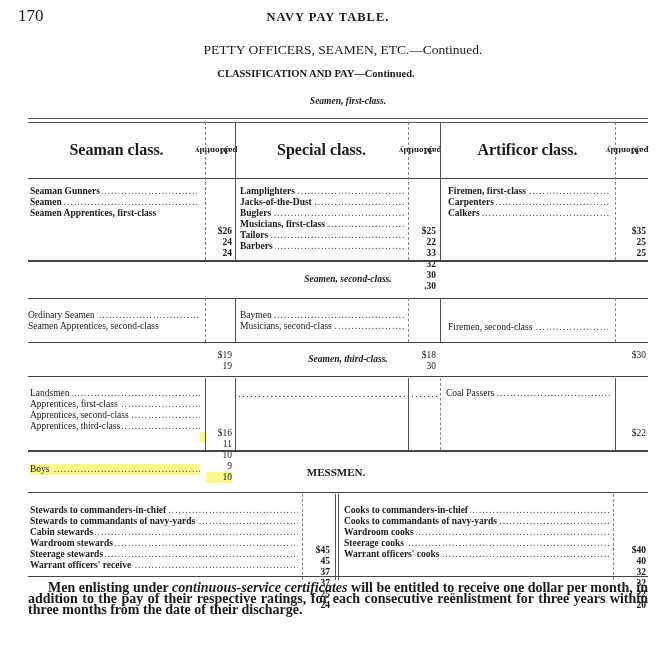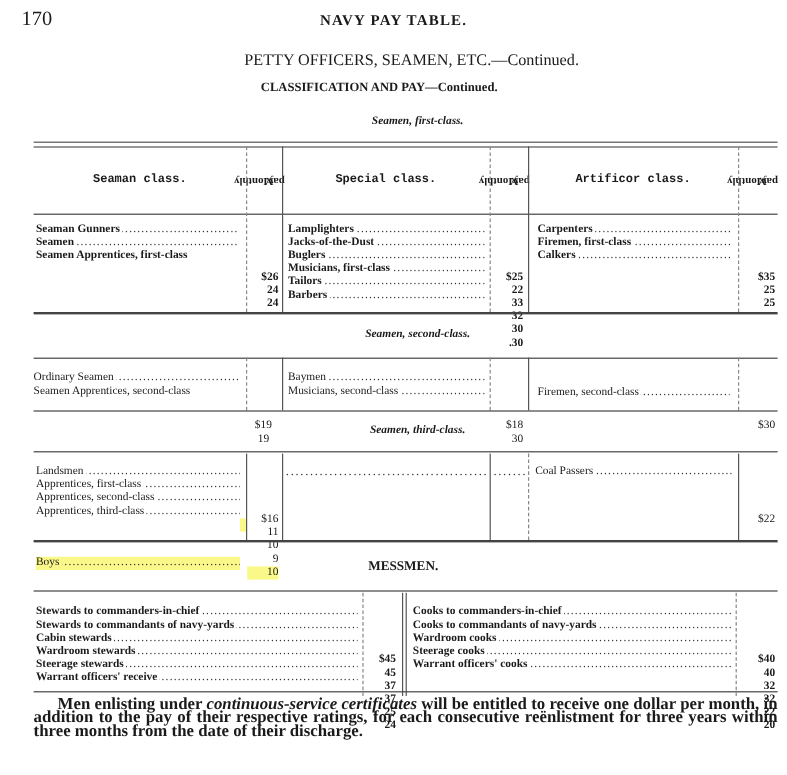--- a/index.html
+++ b/index.html
@@ -13,21 +13,21 @@
     .running-head { left: 0; width: 656px; top: 10px; text-align: center; font-size: 12.5px; letter-spacing: 1px; font-family: "Liberation Serif", serif; font-weight: bold;}
     .section-title { left: 0; width: 656px; top: 42px; text-align: center; font-size: 13.5px; font-family: "Liberation Serif", serif; padding-left: 30px; box-sizing: border-box;}
     .subsection-title { left: 0; width: 592px; top: 68px; text-align: center; font-size: 10.5px; font-weight: bold; font-family: "Liberation Serif", serif; padding-left: 40px; box-sizing: border-box;}
     .group-caption { left: 0; width: 656px; text-align: center; font-size: 9.5px; font-style: italic; font-weight: bold; font-family: "Liberation Serif", serif; padding-left: 40px; box-sizing: border-box;}
 
     .hr-double { position: absolute; left: 28px; width: 620px; height: 3px; border-top: 1px solid #555; border-bottom: 1px solid #555; }
     .hr { position: absolute; left: 28px; width: 620px; height: 0; border-top: 1px solid #444; }
     .vline { position: absolute; width: 0; border-left: 1px solid #555; }
     .vline.dotted { border-left: 1px dashed #888; }
 
-    .col-head { position: absolute; top: 122px; height: 56px; display: flex; align-items: center; justify-content: center; font-size: 10px; font-weight: bold; font-family: Liberation Mono, monospace; }
+    .col-head { position: absolute; top: 122px; height: 56px; display: flex; align-items: center; justify-content: center; font-size: 16px; font-weight: bold; font-family: Liberation Serif, serif; }
     .rot-head { position: absolute; top: 122px; height: 56px; display: flex; align-items: center; justify-content: center; }
     .rot-head span { transform: rotate(-90deg); display: block; font-size: 9px; line-height: 9px; font-weight: bold; text-align: center; white-space: nowrap; font-family: "Liberation Serif", serif; }
 
     .rows { position: absolute; font-size: 9.5px; line-height: 11px; font-weight: bold; font-family: "Liberation Serif", serif; }
     .row { display: flex; height: 11px; }
     .row .name { flex: 1; overflow: hidden; white-space: nowrap; position: relative; }
     .row .name span { background: #fff; padding-right: 2px; position: relative; z-index: 1; }
     .row .name::after { content: "................................................................................................................................"; position: absolute; left: 0; top: 0; letter-spacing: 1px; color: #333; font-weight: normal; z-index: 0; }
     .row.nodots .name::after { content: ""; }
     .row.highlight .name span { background: #fbf88a; }
@@ -116,24 +116,24 @@
   <div>$25</div>
   <div>22</div>
   <div>33</div>
   <div>32</div>
   <div>30</div>
   <div>.30</div>
 </div>
 
 <div class="rows" style="left:448px;top:186px;width:162px;">
   <div class="row">
+      <div class="name"><span>Firemen, first-class</span></div>
+    </div>
+  <div class="row">
       <div class="name"><span>Carpenters</span></div>
-    </div>
-  <div class="row">
-      <div class="name"><span>Firemen, first-class</span></div>
     </div>
   <div class="row">
       <div class="name"><span>Calkers</span></div>
     </div>
 </div>
 <div class="pay" style="left:617px;top:186px;width:29px;">
   <div>$35</div>
   <div>25</div>
   <div>25</div>
 </div>
@@ -150,21 +150,21 @@
 <div class="vline dotted" style="left:615px;top:298px;height:44px;"></div>
 
 <div class="rows normal" style="left:28px;top:310px;width:172px;">
   <div class="row">
       <div class="name"><span>Ordinary Seamen</span></div>
     </div>
   <div class="row nodots">
       <div class="name"><span>Seamen Apprentices, second-class</span></div>
     </div>
 </div>
-<div class="pay normal" style="left:207px;top:310px;width:25px;text-align:center;">
+<div class="pay normal" style="left:207px;top:310px;width:25px;">
   <div>$19</div>
   <div>19</div>
 </div>
 <div class="rows normal" style="left:240px;top:310px;width:164px;">
   <div class="row">
       <div class="name"><span>Baymen</span></div>
     </div>
   <div class="row">
       <div class="name"><span>Musicians, second-class</span></div>
     </div>

